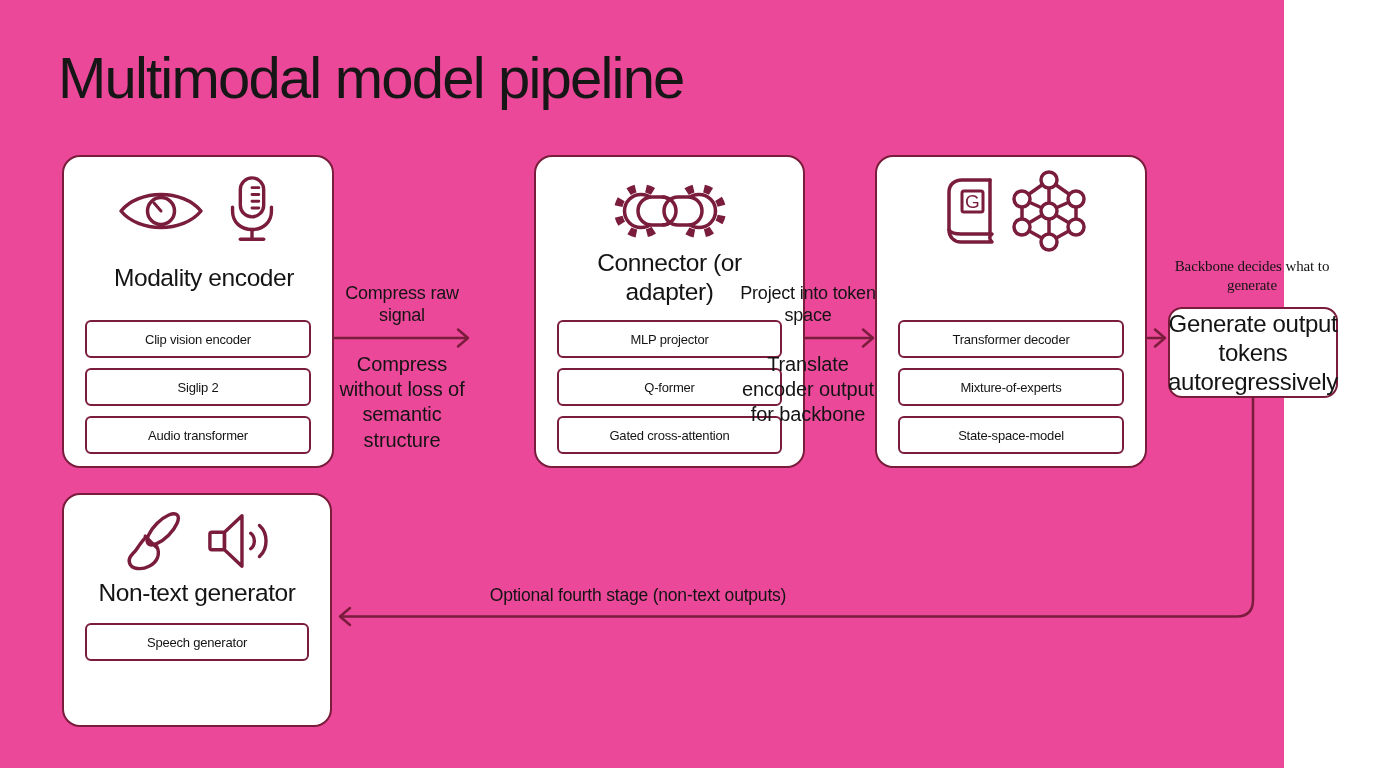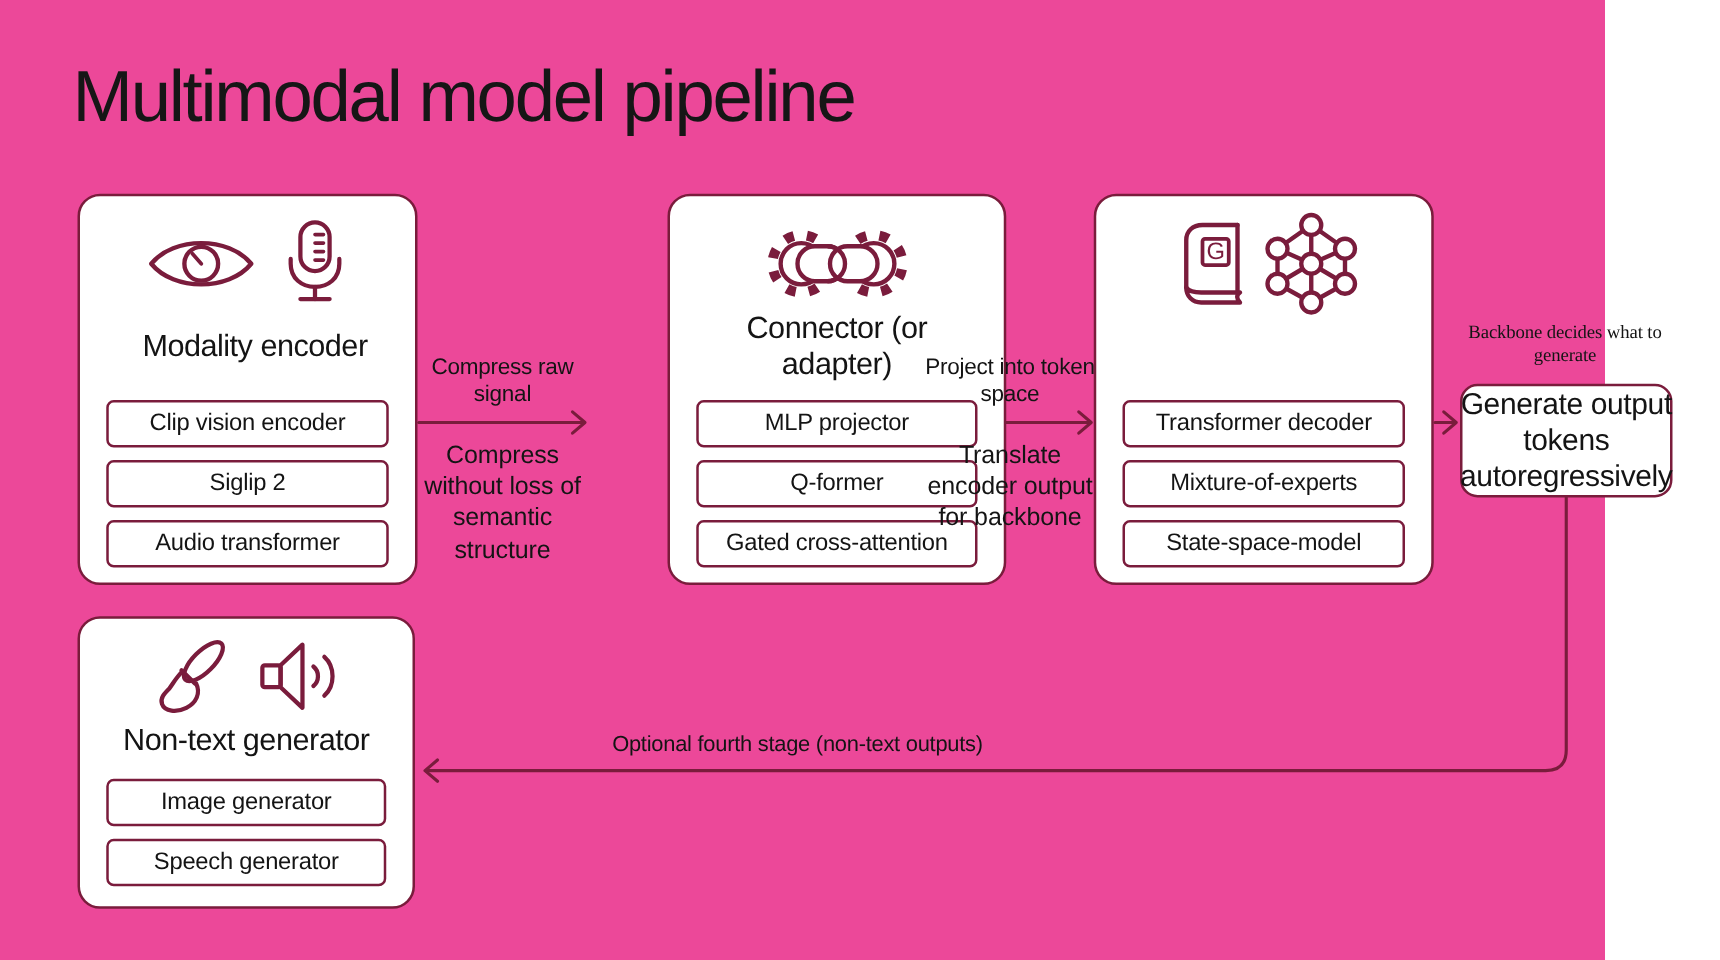--- a/index.html
+++ b/index.html
@@ -28,21 +28,21 @@
   }
   .stage-title{
     position:absolute;left:0;right:0;display:flex;justify-content:center;align-items:center;
     text-align:center;font-size:24.5px;font-weight:500;letter-spacing:-0.4px;line-height:1.17;color:var(--ink);
     padding:0 20px;
   }
   .items{position:absolute;left:21px;right:21px;display:flex;flex-direction:column;gap:10px;}
   .item{
     height:38px;border:2.5px solid var(--accent);border-radius:6px;background:#fff;
     display:flex;align-items:center;justify-content:center;
-    font-size:19px;letter-spacing:-0.2px;color:var(--ink);white-space:nowrap;
+    font-size:13px;letter-spacing:-0.2px;color:var(--ink);white-space:nowrap;
   }
 
   .arrow-label{position:absolute;text-align:center;color:var(--ink);}
   .arrow-label.primary{font-size:18px;line-height:1.2;letter-spacing:-0.2px;font-weight:500;}
   .arrow-label.secondary{font-size:20px;line-height:1.26;letter-spacing:-0.1px;}
   .arrow-label.small{font-size:15px;line-height:1.25;letter-spacing:-0.1px;}
   .arrow-label.wide{font-size:17.5px;line-height:1.2;letter-spacing:-0.2px;}
 
   .output-node{
     position:absolute;left:1168px;top:307px;width:170px;height:91px;
@@ -182,21 +182,20 @@
             <rect x="4" y="23" width="15" height="18" rx="2"></rect>
             <path d="M19 23 L37 6 V58 L19 41 Z"></path>
             <path d="M46 24 c5 4 5 12 0 16"></path>
             <path d="M55 16 c9 8 9 24 0 32"></path>
           </g>
         </svg>
       </span>
     </div>
     <div class="stage-title" style="top:82px;height:32px;">Non-text generator</div>
     <div class="items" style="top:128px;">
-      <div class="item">Image generator</div>
       <div class="item">Speech generator</div>
     </div>
   </section>
 
   <div class="arrow-label primary" style="left:330px;top:283px;width:144px;">Compress raw signal</div>
   <div class="arrow-label secondary" style="left:329px;top:352px;width:146px;">Compress without loss of semantic structure</div>
 
   <div class="arrow-label primary" style="left:736px;top:283px;width:144px;">Project into token space</div>
   <div class="arrow-label secondary" style="left:735px;top:352px;width:146px;">Translate encoder output for backbone</div>
 

